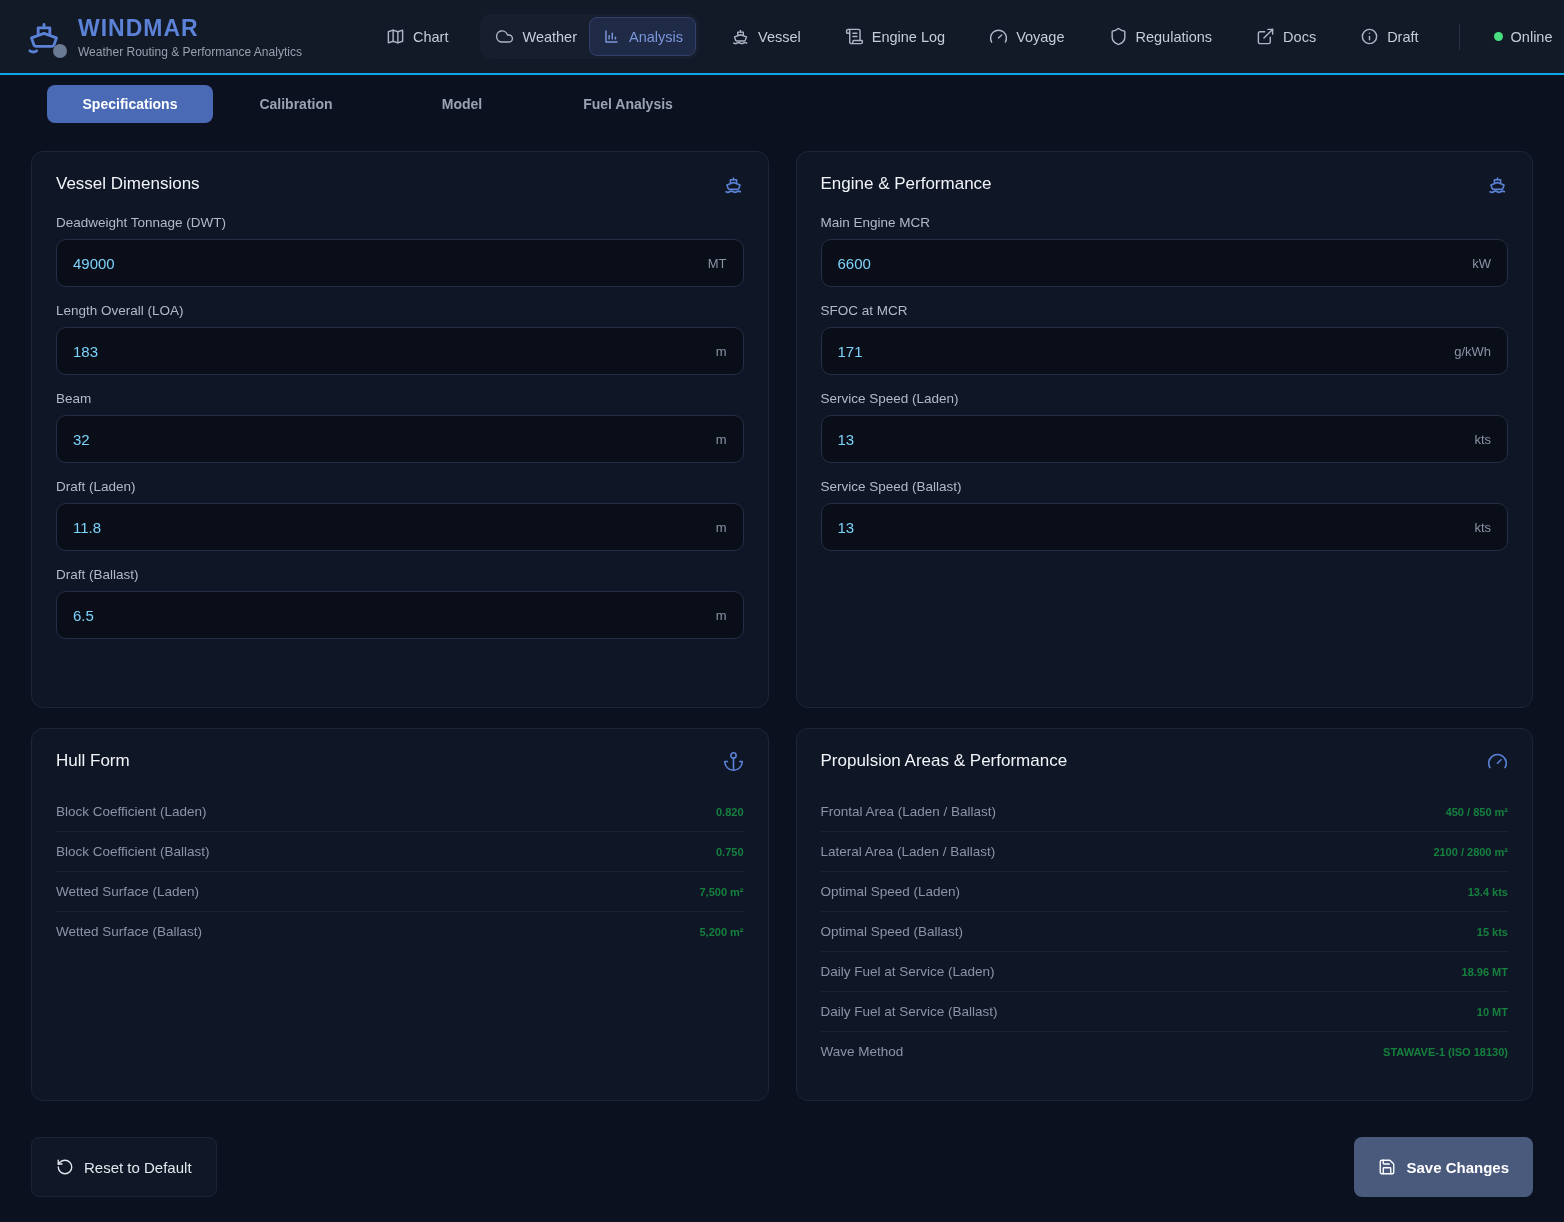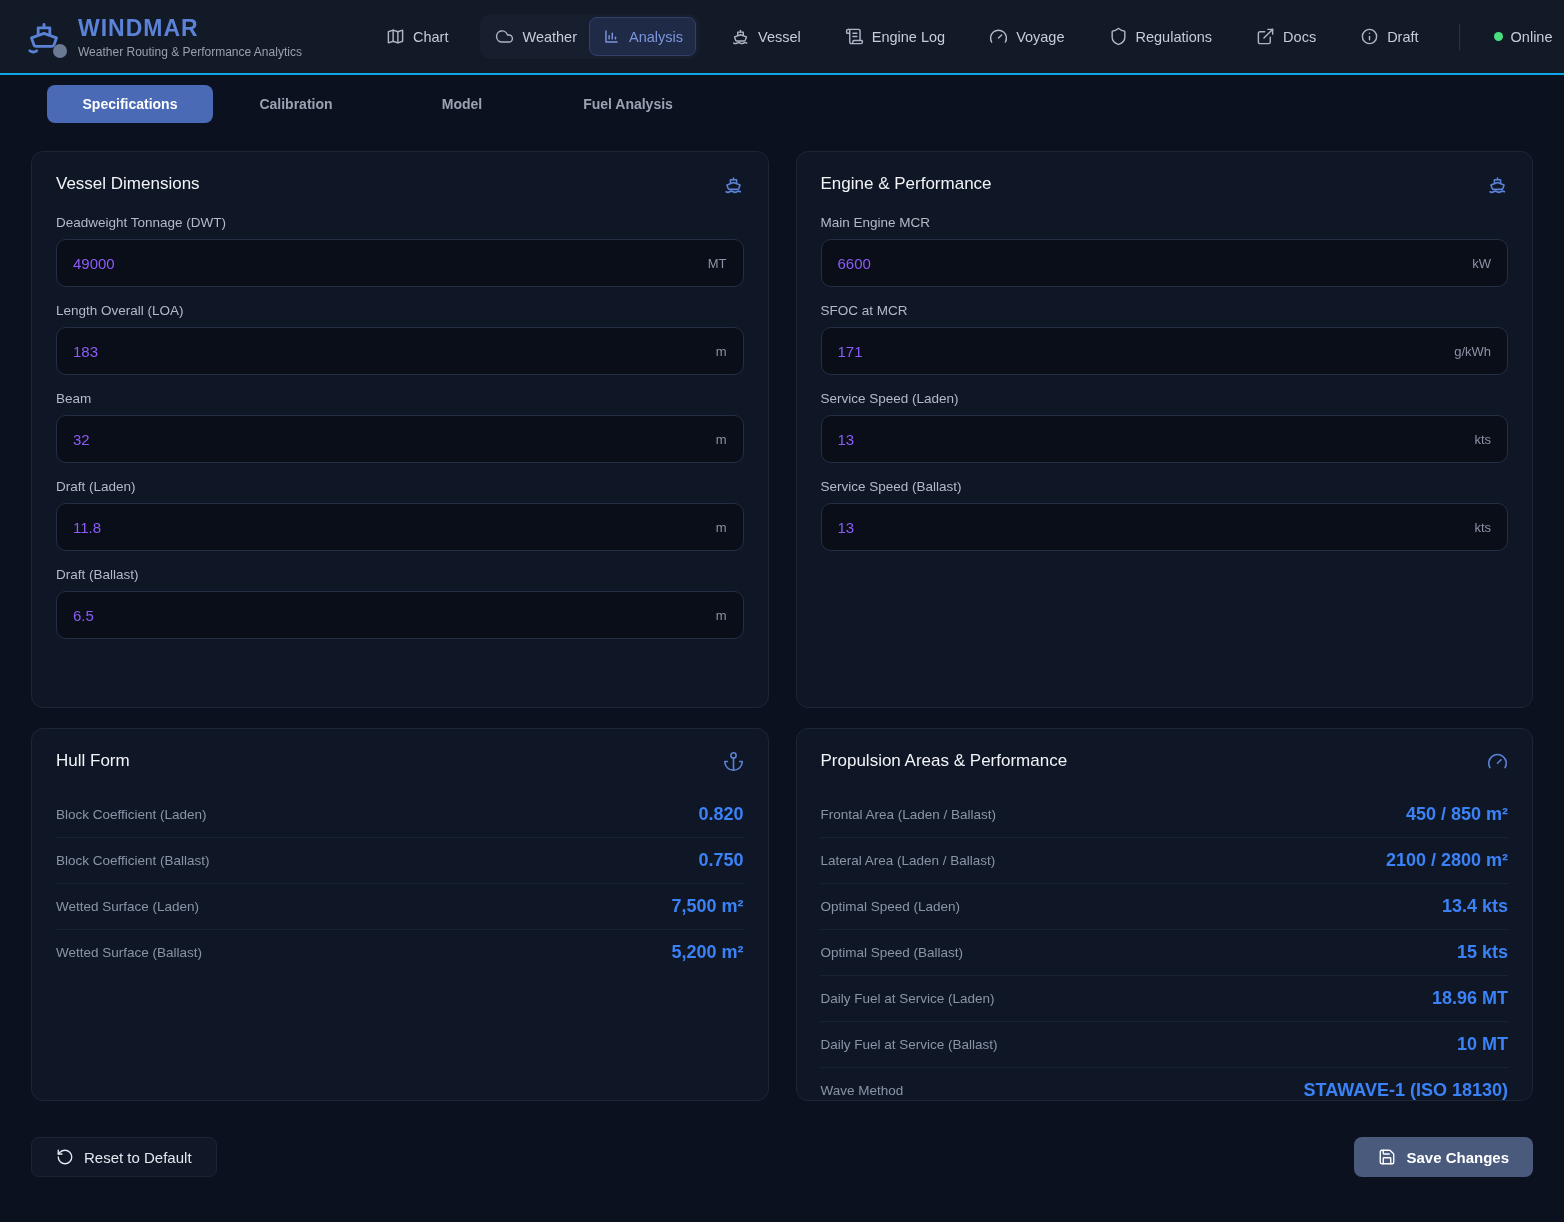--- a/index.html
+++ b/index.html
@@ -70,40 +70,40 @@
   .card-icon { color:#5b82d6; }
 
   
   .field { margin-bottom:16px; }
   .field-label { font-size:13.5px; color:#b3bac6; margin-bottom:9px; }
   .input-wrap {
     height:48px; background:#0a0e19; border:1px solid #242e44; border-radius:10px;
     display:flex; align-items:center; padding:0 16px;
   }
   .input-wrap input {
-    flex:1; background:transparent; border:none; outline:none; color:#8b5cf6;
+    flex:1; background:transparent; border:none; outline:none; color:#7dd3fc;
     font-family:inherit; font-size:15px;
   }
   .unit { font-size:13px; color:#8a93a5; }
 
   
   .spec-row {
     display:flex; align-items:center; justify-content:space-between;
     padding:12px 0; border-bottom:1px solid #1a2333;
   }
   .spec-row:last-child { border-bottom:none; }
   .spec-label { font-size:13.5px; color:#8b94a6; }
-  .spec-value { font-size:18px; font-weight:bold; color:#3b82f6;text-align:center; }
+  .spec-value { font-size:11px; font-weight:bold; color:#15803d;text-align:center; }
 
   
   .footer {
     margin:36px 31px 0; display:flex; align-items:center; justify-content:space-between;
   }
   .btn {
-    display:flex; align-items:center; gap:10px; height:40px; padding:0 24px;
+    display:flex; align-items:center; gap:10px; height:60px; padding:0 24px;
     border-radius:8px; font-family:inherit; font-size:15px; cursor:pointer; border:none;
   }
   .btn-reset { background:#101828; color:#e3e7ee; border:1px solid #1b2435; }
   .btn-save { background:#4a5a7d; color:#ffffff; font-weight:bold;margin-left:25px; }
 </style>
 </head>
 <body>
 
 <header class="topbar">
   <div class="brand">

